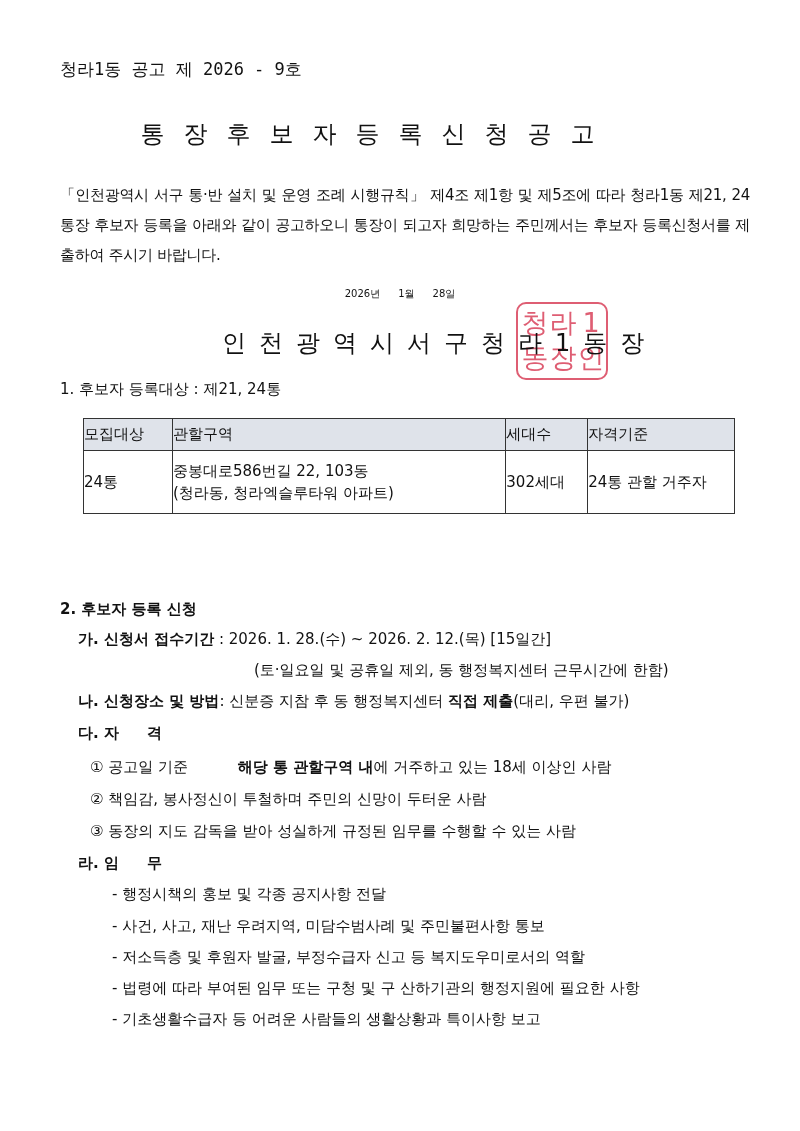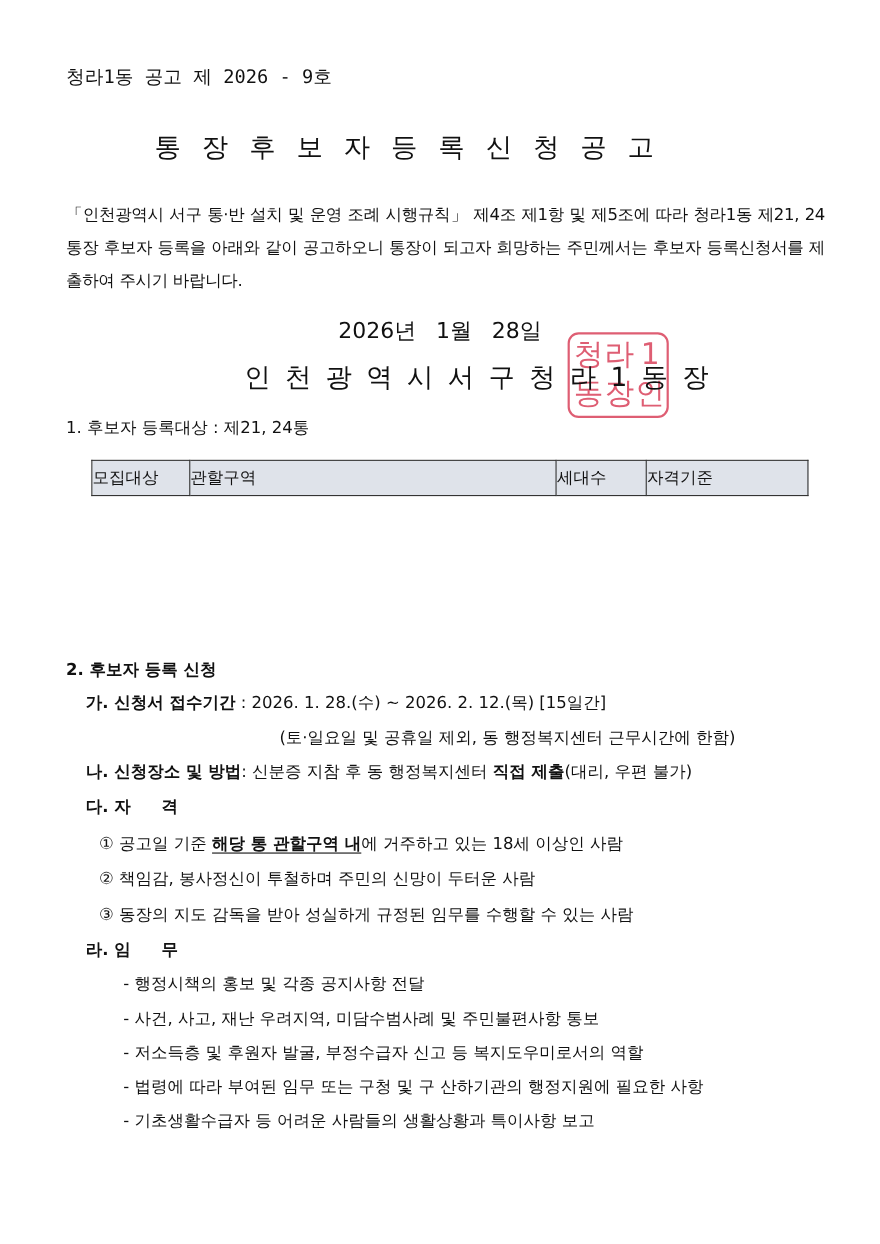--- a/index.html
+++ b/index.html
@@ -5,21 +5,21 @@
   html, body { margin: 0; padding: 0; background: #ffffff; }
   body {
     width: 800px; height: 1131px; position: relative; overflow: hidden;
     font-family: "DejaVu Sans", "Liberation Sans", sans-serif;
     color: #111;
   }
   .abs { position: absolute; white-space: nowrap; }
   .doc-number { left: 60px; top: 58px; font-size: 17px; font-family: "DejaVu Sans Mono", monospace; letter-spacing: 0px; }
   .doc-title { left: 0; width: 736px; top: 118px; text-align: center; font-size: 24px; letter-spacing: 19px; padding-left: 18px; box-sizing: border-box; }
   .intro { left: 60px; top: 180px; width: 690px; font-size: 15px; line-height: 30px; white-space: normal; text-align: justify; letter-spacing: -0.3px; }
-  .date { left: 0; width: 800px; top: 287px; text-align: center; font-size: 20px; }
+  .date { left: 0; width: 800px; top: 287px; text-align: center; font-size: 10px; }
   .date span { margin: 0 9px; }
   .issuer { left: 222px; top: 327px; font-size: 24px; letter-spacing: 13px; }
   .seal {
     left: 516px; top: 302px; width: 92px; height: 78px;
     border: 2px solid #d9425b; border-radius: 10px;
     color: #d9425b; font-size: 27px; line-height: 34px;
     display: grid; grid-template-columns: repeat(3, 1fr); text-align: center;
     opacity: 0.85; letter-spacing: -2px; box-sizing: border-box; padding: 2px;
   }
   .seal span { display: block; }
@@ -43,21 +43,21 @@
   .q1 { left: 90px; top: 758px; }
   .q2 { left: 90px; top: 790px; }
   .q3 { left: 90px; top: 822px; }
   .ra { left: 78px; top: 854px; }
   .d1 { left: 112px; top: 885px; }
   .d2 { left: 112px; top: 917px; }
   .d3 { left: 112px; top: 948px; }
   .d4 { left: 112px; top: 979px; }
   .d5 { left: 112px; top: 1010px; }
   .bold { font-weight: bold; }
-  .u { text-decoration: underline; text-underline-offset: 3px; }
+  .u { text-underline-offset: 3px; margin-left: 45px; }
   .gap { display: inline-block; width: 28px; }
 </style>
 </head>
 <body>
 
 <div class="abs doc-number">청라1동 공고 제 2026 - 9호</div>
 <div class="abs doc-title">통장후보자등록신청공고</div>
 <div class="abs intro">「인천광역시 서구 통·반 설치 및 운영 조례 시행규칙」 제4조 제1항 및 제5조에 따라 청라1동 제21, 24통장 후보자 등록을 아래와 같이 공고하오니 통장이 되고자 희망하는 주민께서는 후보자 등록신청서를 제출하여 주시기 바랍니다.</div>
 
 <div class="abs date">
@@ -85,20 +85,29 @@
     </colgroup>
   <thead>
     <tr>
       <th>모집대상</th>
       <th>관할구역</th>
       <th>세대수</th>
       <th>자격기준</th>
     </tr>
   </thead>
   <tbody>
+    <tr>
+      <td>24통</td>
+      <td>
+        <div>중봉대로586번길 22, 103동</div>
+        <div>(청라동, 청라엑슬루타워 아파트)</div>
+      </td>
+      <td>302세대</td>
+      <td>24통 관할 거주자</td>
+    </tr>
   </tbody>
 </table>
 
 <div class="abs sec2 bold">2. 후보자 등록 신청</div>
 
 <div class="abs l2 ga">
   <span class="bold">가. 신청서 접수기간</span><span> : 2026. 1. 28.(수) ~ 2026. 2. 12.(목) [15일간]</span>
 </div>
 <div class="abs l2 ga-note">(토·일요일 및 공휴일 제외, 동 행정복지센터 근무시간에 한함)</div>
 

